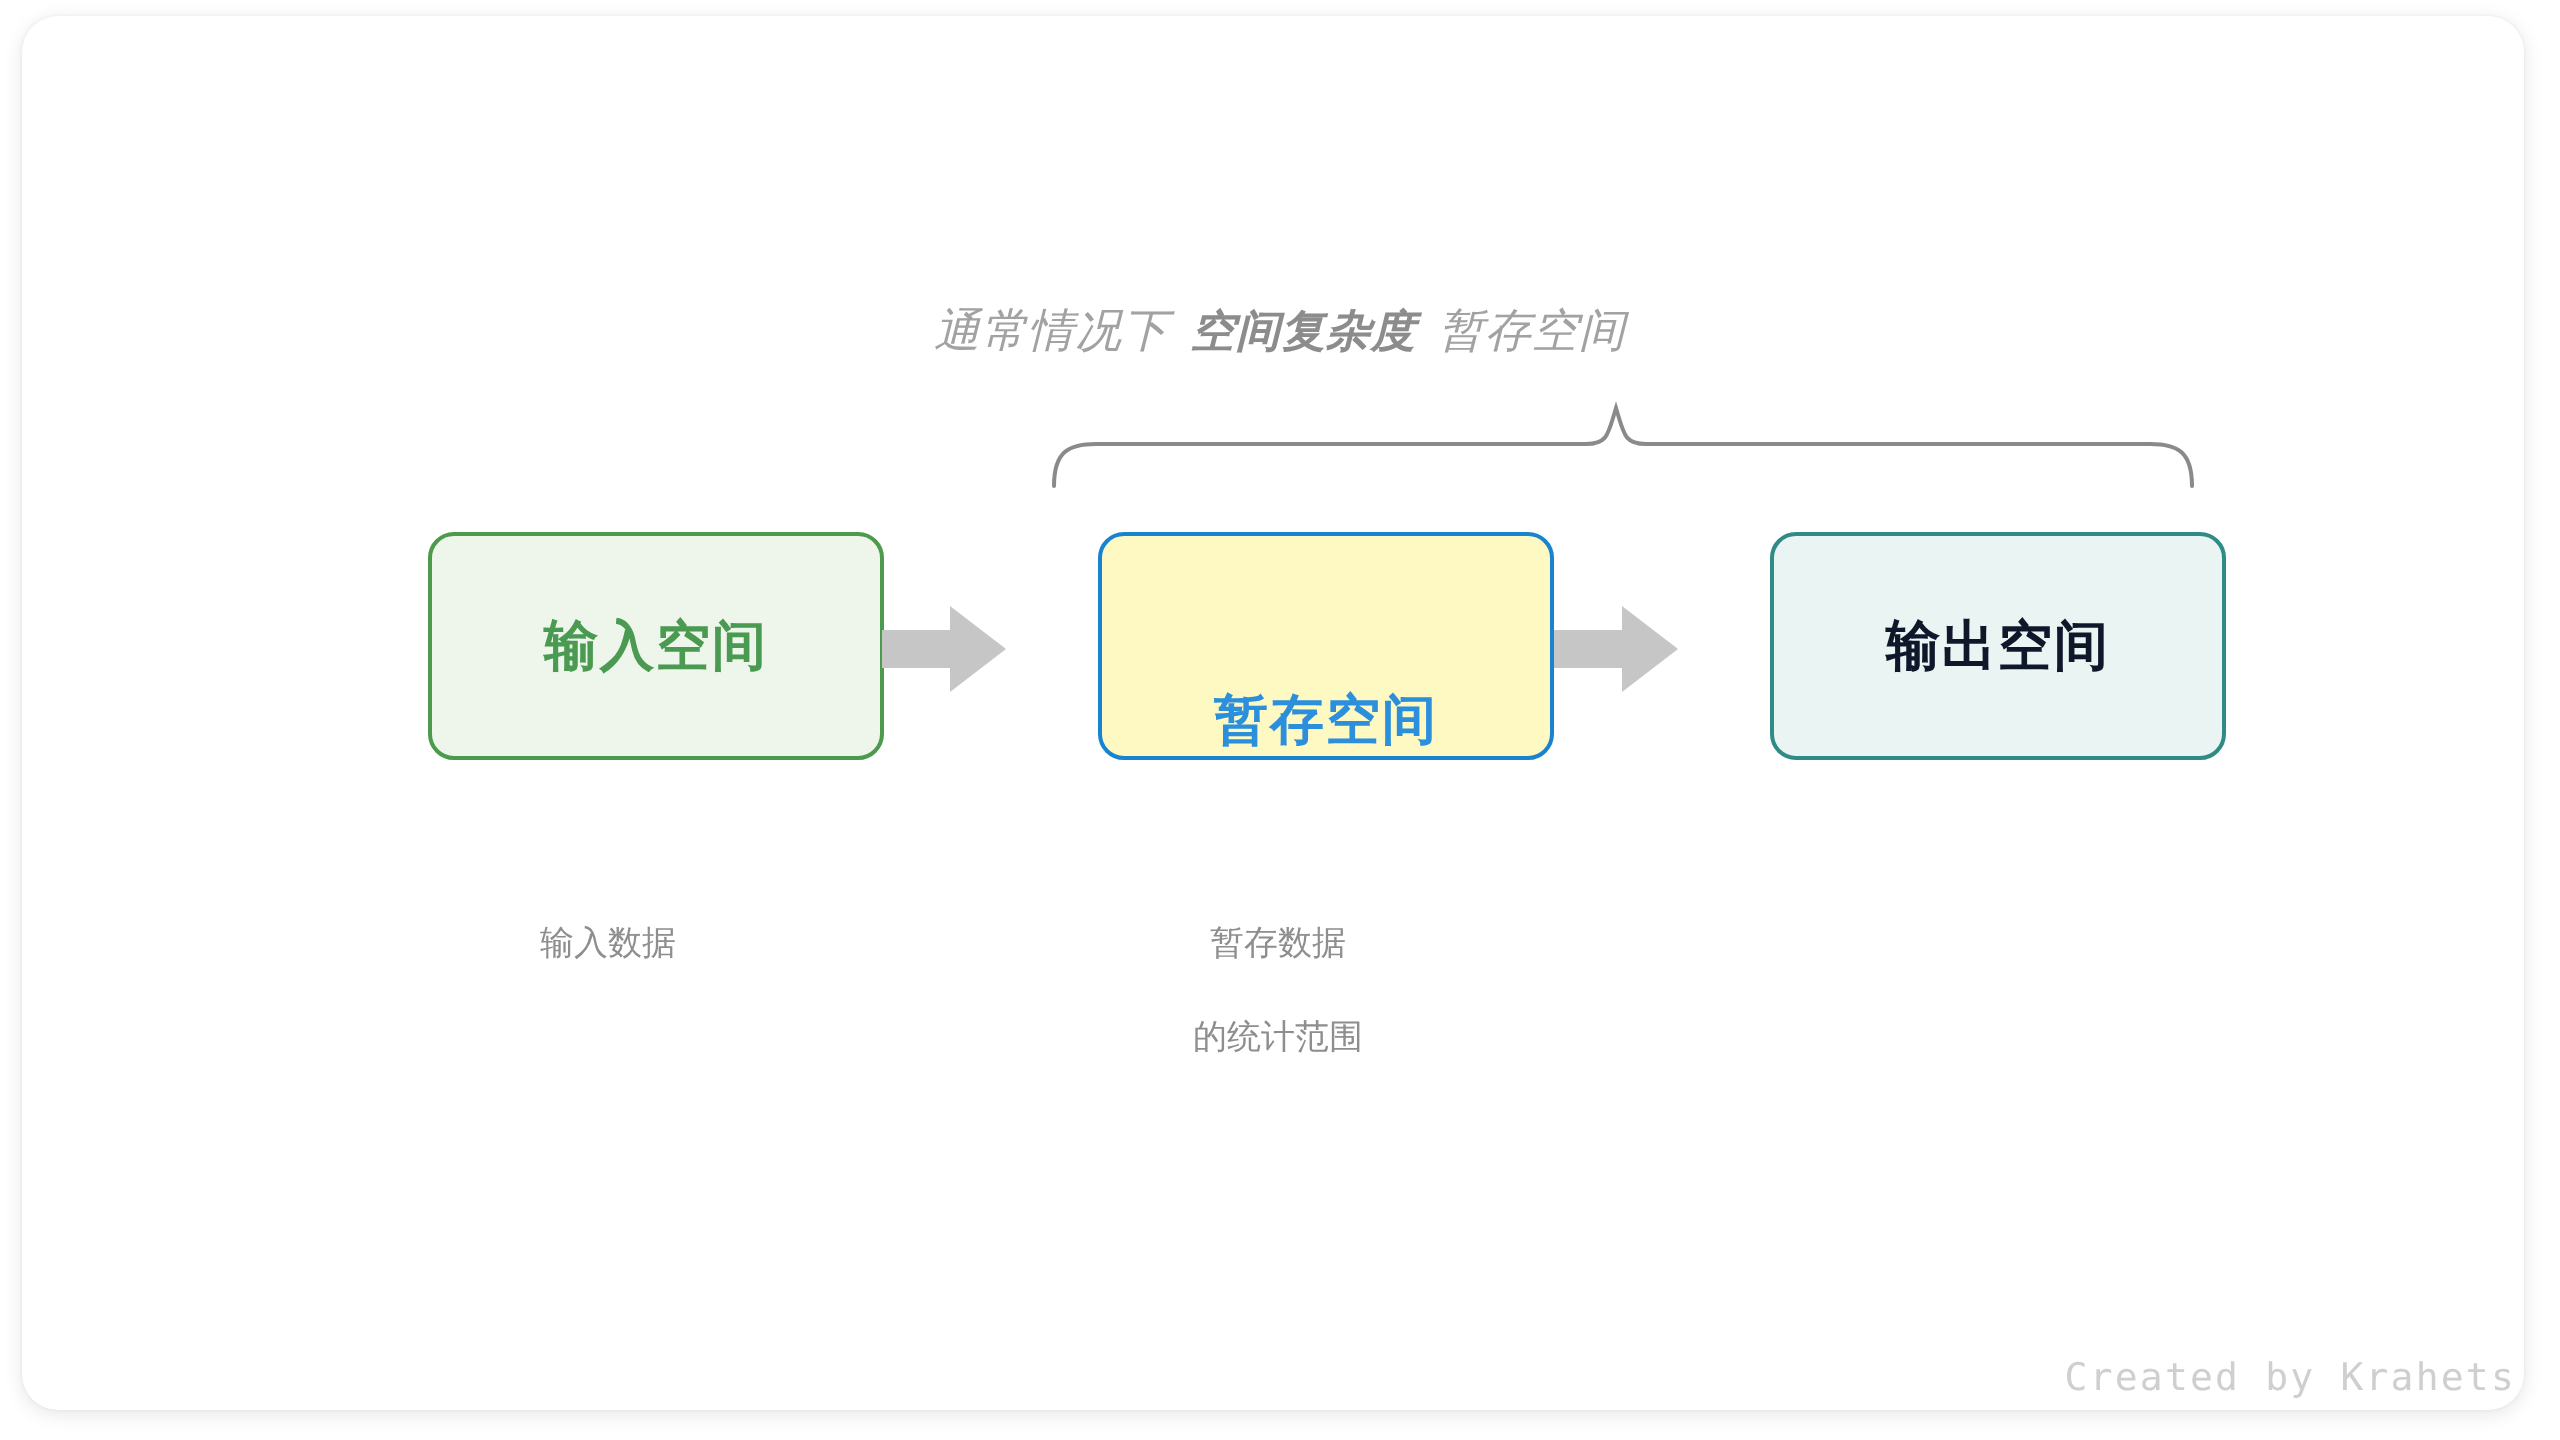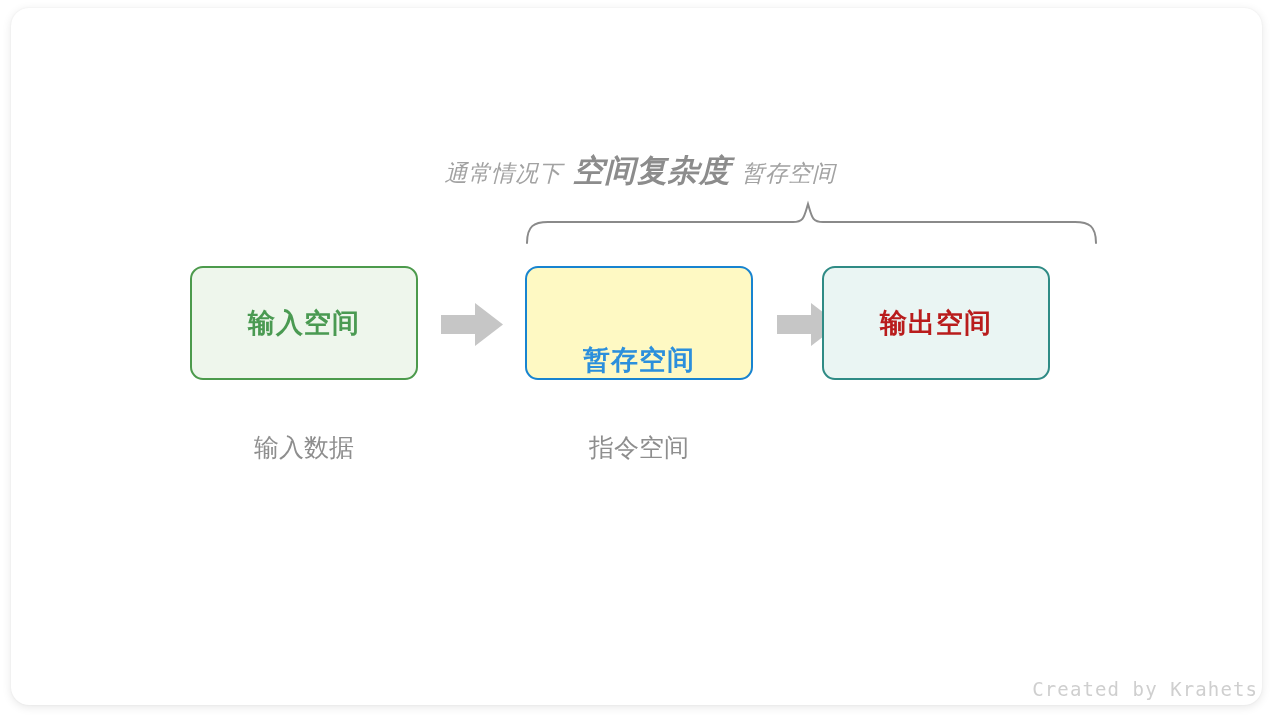--- a/index.html
+++ b/index.html
@@ -40,21 +40,21 @@
     text-align: center;
     white-space: nowrap;
     font-size: 23px;
     color: #a2a2a2;
     letter-spacing: 0.5px;
   }
   #caption .seg { display: inline-block; vertical-align: baseline; font-style: italic; }
   #caption .strong {
     font-weight: bold;
     color: #8c8c8c;
-    font-size: 31px;
+    font-size: 22px;
     margin: 0 11px;
   }
 
   
   #brace {
     position: absolute;
     left: 510px;
     top: 192px;
     width: 600px;
     height: 60px;
@@ -68,58 +68,59 @@
     height: 114px;
     border-radius: 13px;
     border: 2px solid #000;
     box-sizing: border-box;
     display: flex;
     align-items: center;
     justify-content: center;
     font-size: 27px;
     font-weight: bold;
     letter-spacing: 1px;
+    margin-left: 24px;
   }
   #box-input {
     left: 190px;
     background: #eef6ec;
     border-color: #4c9a4c;
     color: #4a9a52;
   }
   #box-temp {
     left: 525px;
     background: #fef9c3;
     border-color: #1884d0;
     color: #2b8fdc;
     align-items: flex-end;
   }
   #box-output {
-    left: 822px;
+    left: 861px;
     background: #eaf5f3;
     border-color: #2f8b85;
-    color: #b91c1c;
+    color: #0f172a;
   }
 
   
   .arrow {
     position: absolute;
     top: 303px;
     width: 62px;
     height: 43px;
   }
   #arrow-1 { left: 441px; }
   #arrow-2 { left: 777px; }
 
   
   .below {
     position: absolute;
-    top: 424px;
+    top: 448px;
     width: 228px;
     text-align: center;
-    font-size: 25px;
+    font-size: 17px;
     color: #8e8e8e;
     line-height: 47px;
   }
   #below-input  { left: 190px; }
   #below-temp   { left: 525px; }
   #below-output { left: 861px; }
   .below div { white-space: nowrap; }
 
   
   #credit {
@@ -172,19 +173,20 @@
 
   <div class="box" id="box-output">
     <span>输出空间</span>
   </div>
 
   <div class="below" id="below-input">
     <div>输入数据</div>
   </div>
 
   <div class="below" id="below-temp">
-    <div>指令空间</div>
+    <div>暂存数据</div>
+    <div>的统计范围</div>
   </div>
 
 
   <div id="credit">Created by Krahets</div>
 
 </div>
 
 </body></html>

